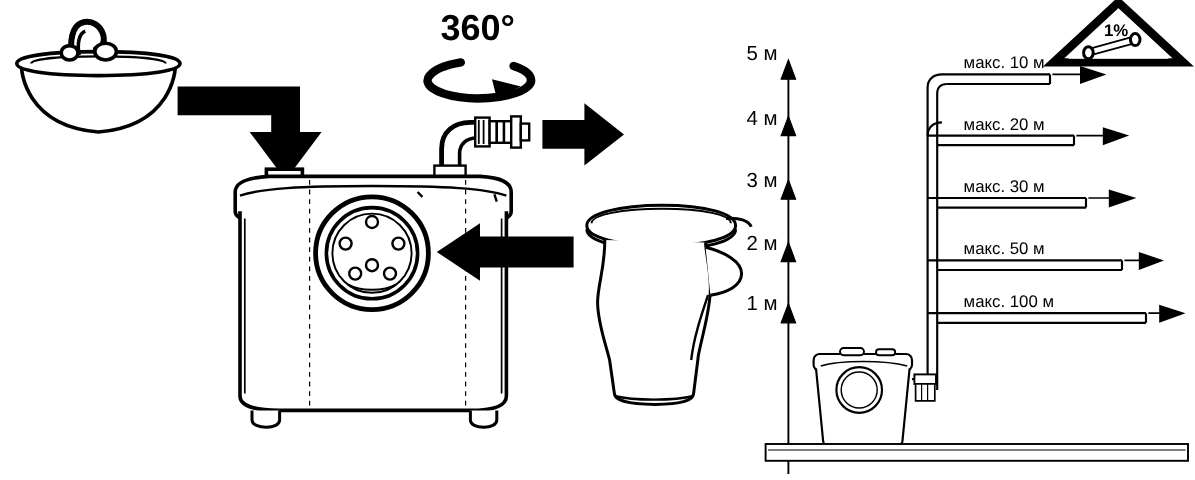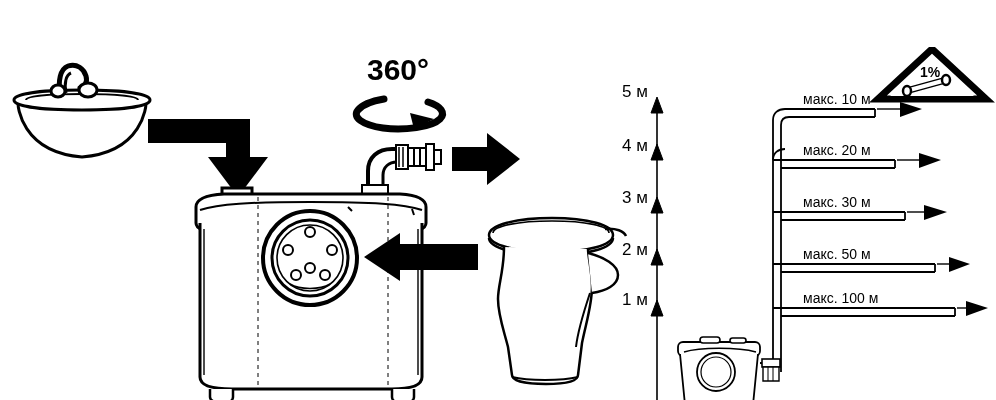--- a/index.html
+++ b/index.html
@@ -1,18 +1,18 @@
 <!DOCTYPE html>
 <html><head>
 <meta charset="utf-8">
 <style>
   html,body{margin:0;padding:0;background:#ffffff;}
   body{width:996px;height:400px;overflow:hidden;
        font-family:"Liberation Sans",sans-serif;color:#000;}
-  #stage{position:relative;width:996px;height:308px;margin-top:47px;}
+  #stage{position:relative;width:996px;height:308px;}
   svg{display:block;}
   .txt{font-family:"Liberation Sans",sans-serif;fill:#000;}
 </style>
 </head>
 <body>
 
 <div id="stage">
 <svg width="996" height="400" viewBox="0 0 996 400" xmlns="http://www.w3.org/2000/svg">
 
   <rect x="0" y="0" width="996" height="400" fill="#ffffff"></rect>

